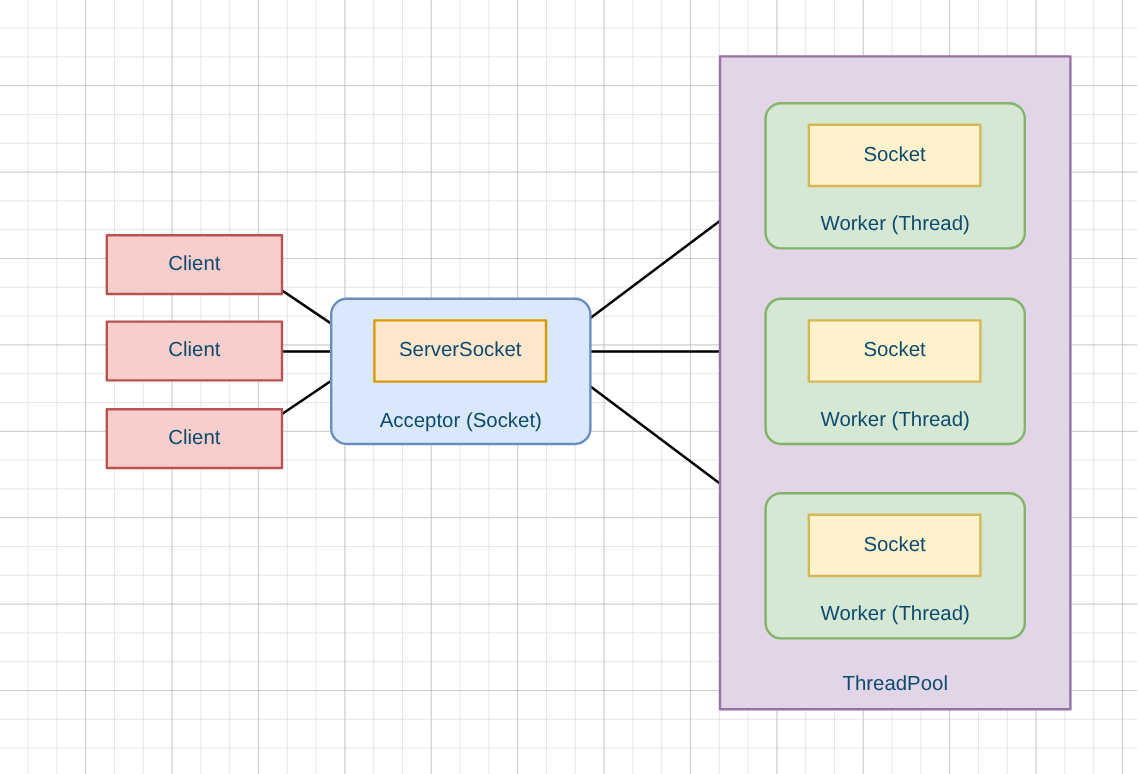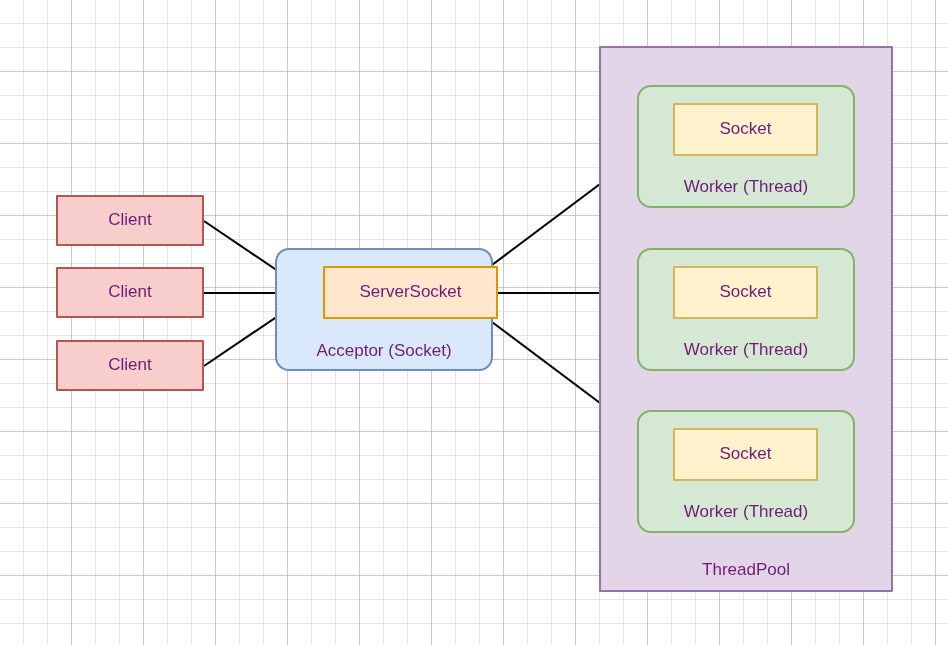--- a/index.html
+++ b/index.html
@@ -29,32 +29,33 @@
       24px 24px;
     background-position: -1px -1px, -1px -1px, -1px -1px, -1px -1px;
   }
 
   .node {
     position: absolute;
     box-sizing: border-box;
     display: flex;
     align-items: center;
     justify-content: center;
-    color: #701a75;
+    color: #0c4a6e;
     font-size: 17px;
     line-height: 1.2;
     text-align: left;
     white-space: nowrap;
   }
 
   
   .client-box {
     background: #f8cecc;
     border: 2px solid #b85450;
     border-radius: 1px;
+    margin-left: 32px;
   }
 
   
   .acceptor-box {
     background: #dae8fc;
     border: 2px solid #6c8ebf;
     border-radius: 14px;
     align-items: flex-end;
     justify-content: center;
     padding-bottom: 8px;
@@ -139,21 +140,21 @@
   <div class="node client-box" style="left:56px; top:267px; width:148px; height:51px;">
     <span>Client</span>
   </div>
   <div class="node client-box" style="left:56px; top:340px; width:148px; height:51px;">
     <span>Client</span>
   </div>
 
   <div class="node acceptor-box" style="left:275px; top:248px; width:218px; height:123px;">
     <span>Acceptor (Socket)</span>
   </div>
-  <div class="node serversocket-box" style="left:311px; top:266px; width:175px; height:53px;margin-left:12px;">
+  <div class="node serversocket-box" style="left:311px; top:266px; width:145px; height:53px;">
     <span>ServerSocket</span>
   </div>
 
   <div class="node threadpool-box" style="left:599px; top:46px; width:294px; height:546px;">
     <span>ThreadPool</span>
   </div>
 
   <div class="node worker-box" style="left:637px; top:85px; width:218px; height:123px;">
     <span>Worker (Thread)</span>
   </div>

